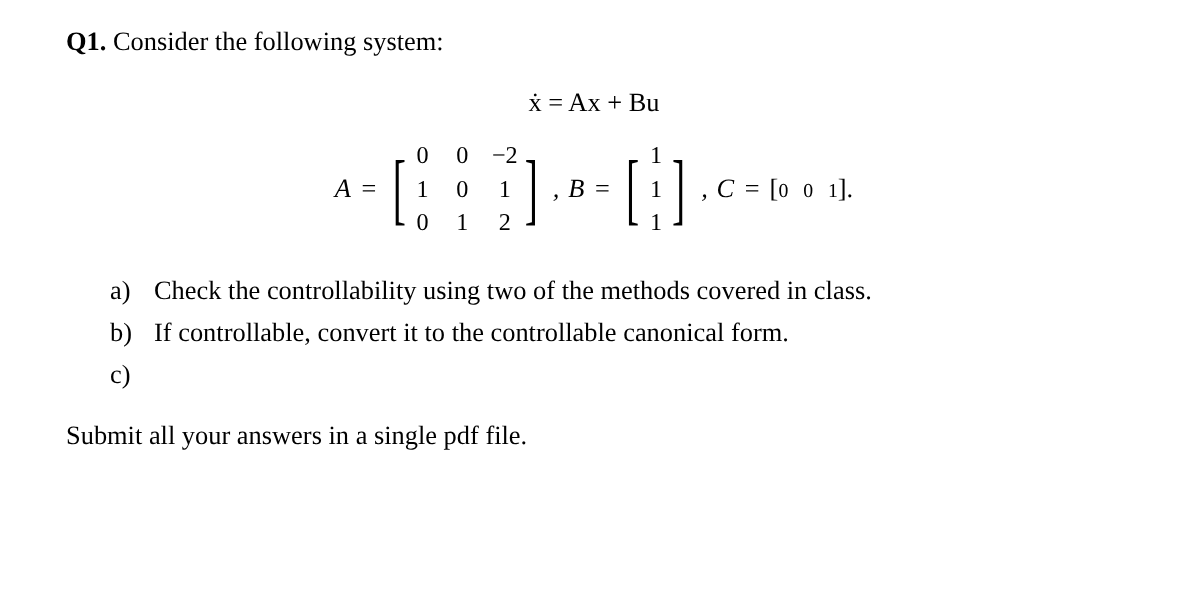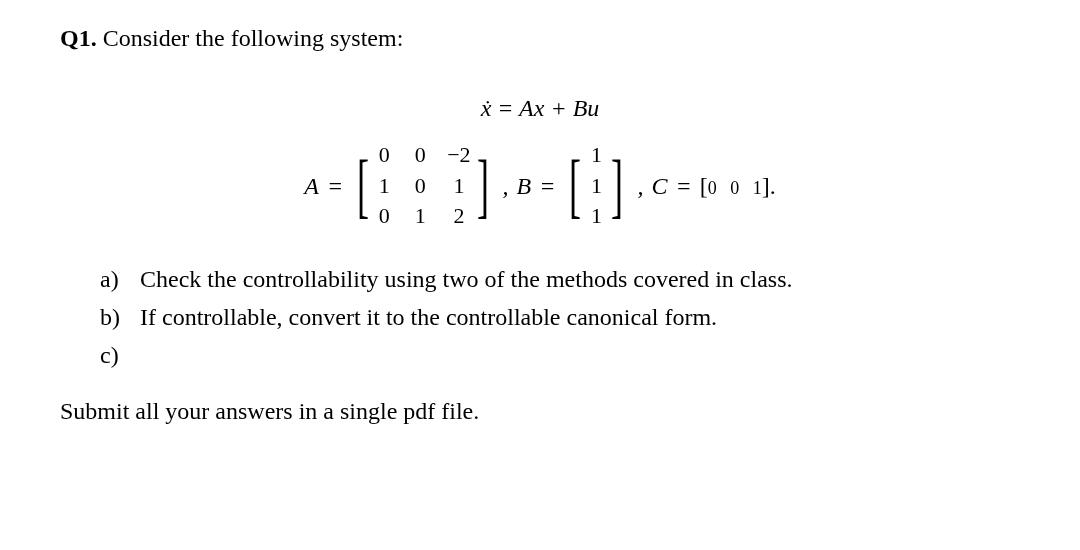--- a/index.html
+++ b/index.html
@@ -11,31 +11,30 @@
       width: 1080px;
       height: 550px;
       padding: 20px 60px;
       font-family: 'Times New Roman', Times, serif;
       font-size: 24px;
       line-height: 1.5;
       color: #000;
       background: #fff;
     }
     .question-header {
-      margin-bottom: 34px;
+      margin-bottom: 20px;
     }
     .bold {
       font-weight: bold;
     }
     .equations-block {
       text-align: center;
       margin-bottom: 25px;
     }
     .equation-line {
-      font-style: italic;
       font-family: 'Times New Roman', serif;
       margin: 10px 0;
       text-align: center;
     }
     .matrices-line {
       display: flex;
       justify-content: center;
       align-items: center;
       gap: 8px;
       font-style: italic;

